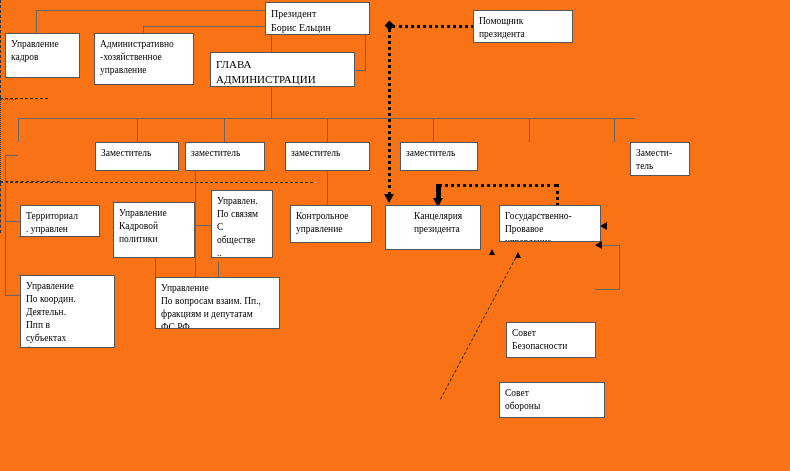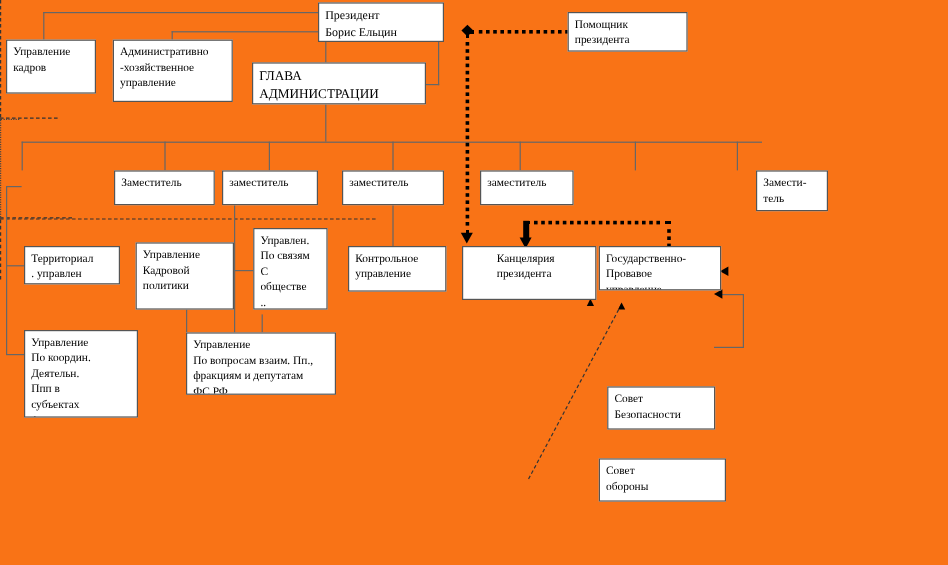--- a/index.html
+++ b/index.html
@@ -154,21 +154,21 @@
 
   <div class="box" style="left:211px;top:190px;width:62px;height:68px;">Управлен.
 По связям
 С
 обществе
 ..</div>
 
   <div class="box" style="left:290px;top:205px;width:82px;height:38px;">Контрольное
 управление</div>
 
-  <div class="box" style="left:385px;top:205px;width:112px;height:45px;padding-left:28px;">Канцелярия
+  <div class="box" style="left:385px;top:205px;width:96px;height:45px;padding-left:28px;">Канцелярия
 президента</div>
 
   <div class="box" style="left:499px;top:205px;width:102px;height:37px;">Государственно-
 Провавое
 управление</div>
 
   <div class="box" style="left:20px;top:275px;width:95px;height:73px;">Управление
 По координ.
 Деятельн.
 Ппп в

